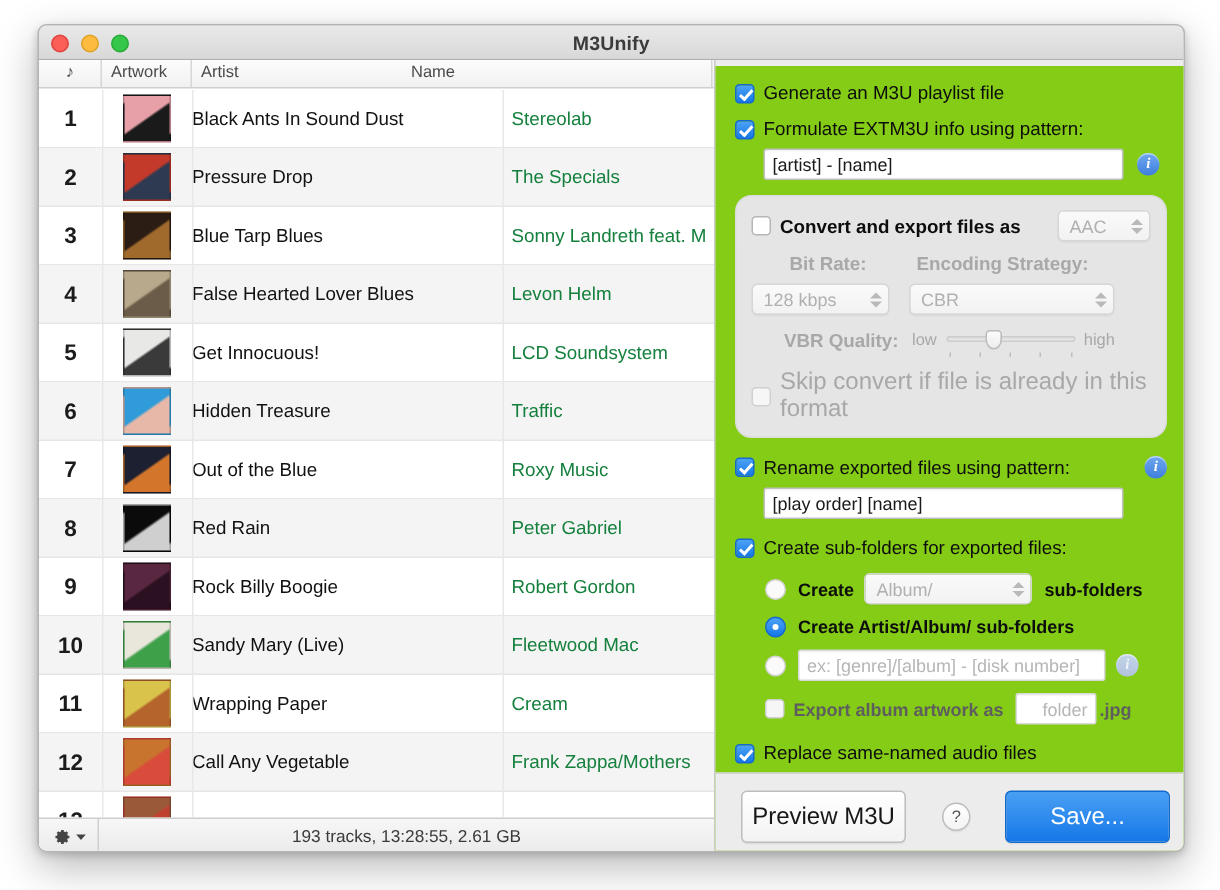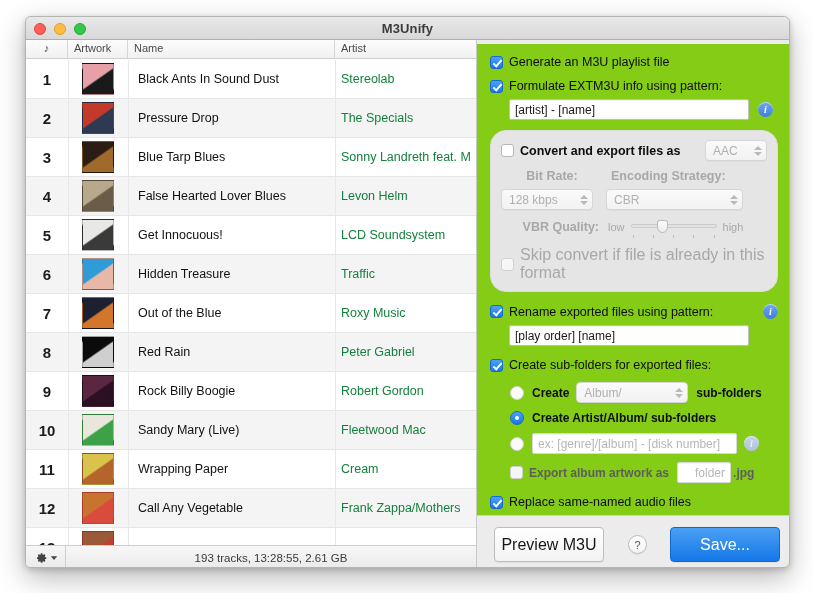--- a/index.html
+++ b/index.html
@@ -72,21 +72,21 @@
     width: 42px; text-align: center;
     font-size: 15px; font-weight: bold; color: #1b1b1b;
   }
   .c-art { width: 60px; display: flex; align-items: center; justify-content: center; }
   .thumb {
     width: 32px; height: 32px;
     border: 1px solid rgba(0,0,0,0.22);
     background-size: cover;
     position: relative; overflow: hidden;
   }
-  .c-name { width: 207px; font-size: 12.5px; color: #111; padding-left: 10px; white-space: nowrap; overflow: hidden; }
+  .c-name { width: 207px; font-size: 12.5px; color: #111; padding-left: 0; white-space: nowrap; overflow: hidden; }
   .c-artist { width: 141px; font-size: 12.5px; color: #15803d; padding-left: 6px; white-space: nowrap; overflow: hidden; }
 
   
   .vline { position: absolute; top: 0; bottom: 0; width: 1px; background: #e8e8e8; }
 
   
   #statusbar {
     position: absolute; left: 0; bottom: 0;
     width: 450px; height: 24px;
     background: linear-gradient(to bottom, #f7f7f7, #eaeaea);
@@ -202,21 +202,21 @@
     flex: 0 0 auto;
     box-shadow: inset 0 1px 0 rgba(255,255,255,0.5);
   }
   .info.dim { background: linear-gradient(to bottom, #c3d4ea, #b1c3dc); color: #eef3fa; }
 
   
   #convert-box {
     margin-top: 10px;
     background: #e5e5e5;
     border: 1px solid #dcdcdc;
-    border-radius: 16px;
+    border-radius: 11px;
     padding: 9px 10px 9px 10px;
   }
 
   
   .sld { position: relative; width: 86px; height: 14px; }
   .sld .track {
     position: absolute; left: 0; right: 0; top: 4px; height: 4px;
     background: linear-gradient(to bottom, #dcdcdc, #e9e9e9);
     border: 1px solid #cccccc; border-radius: 2px;
   }
@@ -260,22 +260,22 @@
     <div id="win-title">M3Unify</div>
   </div>
 
   <div id="body">
 
     <div id="left">
 
       <div id="table-head">
         <div class="th th-num">♪</div>
         <div class="th th-art">Artwork</div>
+        <div class="th th-artist">Artist</div>
         <div class="th th-name">Name</div>
-        <div class="th th-artist">Artist</div>
       </div>
 
       <div id="rows-clip">
         <div class="vline" style="left:42px"></div>
         <div class="vline" style="left:102px"></div>
         <div class="vline" style="left:309px"></div>
         <div id="rows-host">
             <div class="row row-sep">
               <div class="c-num">1</div>
               <div class="c-art">

